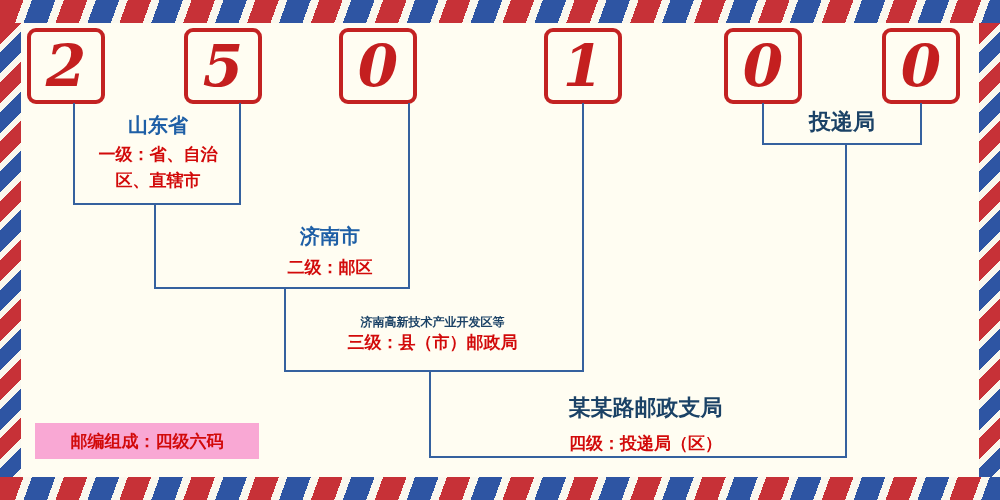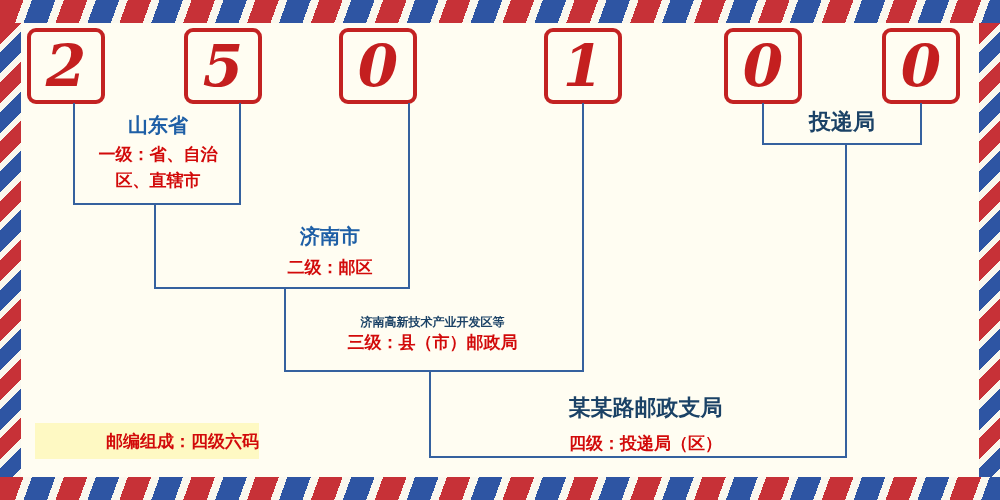--- a/index.html
+++ b/index.html
@@ -40,22 +40,22 @@
   .hline{position:absolute;height:2px;background:#35619f;}
 
   
   .label-block{position:absolute;text-align:center;}
   .place-blue{color:#1e5fa6;font-weight:bold;font-size:20px;line-height:1.2;}
   .place-navy{color:#1b4266;font-weight:bold;font-size:12px;line-height:1.2;}
   .desc-red{color:#d20a0a;font-weight:bold;font-size:17px;line-height:1.55;}
 
   .footer-note{
     position:absolute;left:35px;top:423px;width:224px;height:36px;
-    background:#fef9c3;
-    display:flex;align-items:center;justify-content:flex-end;
+    background:#f9a8d4;
+    display:flex;align-items:center;justify-content:center;
   }
   .footer-note span{color:#d20a0a;font-weight:bold;font-size:17px;}
 </style>
 </head>
 <body>
 
 <div class="canvas">
 
   <div class="border-strip border-top"></div>
   <div class="border-strip border-bottom"></div>

